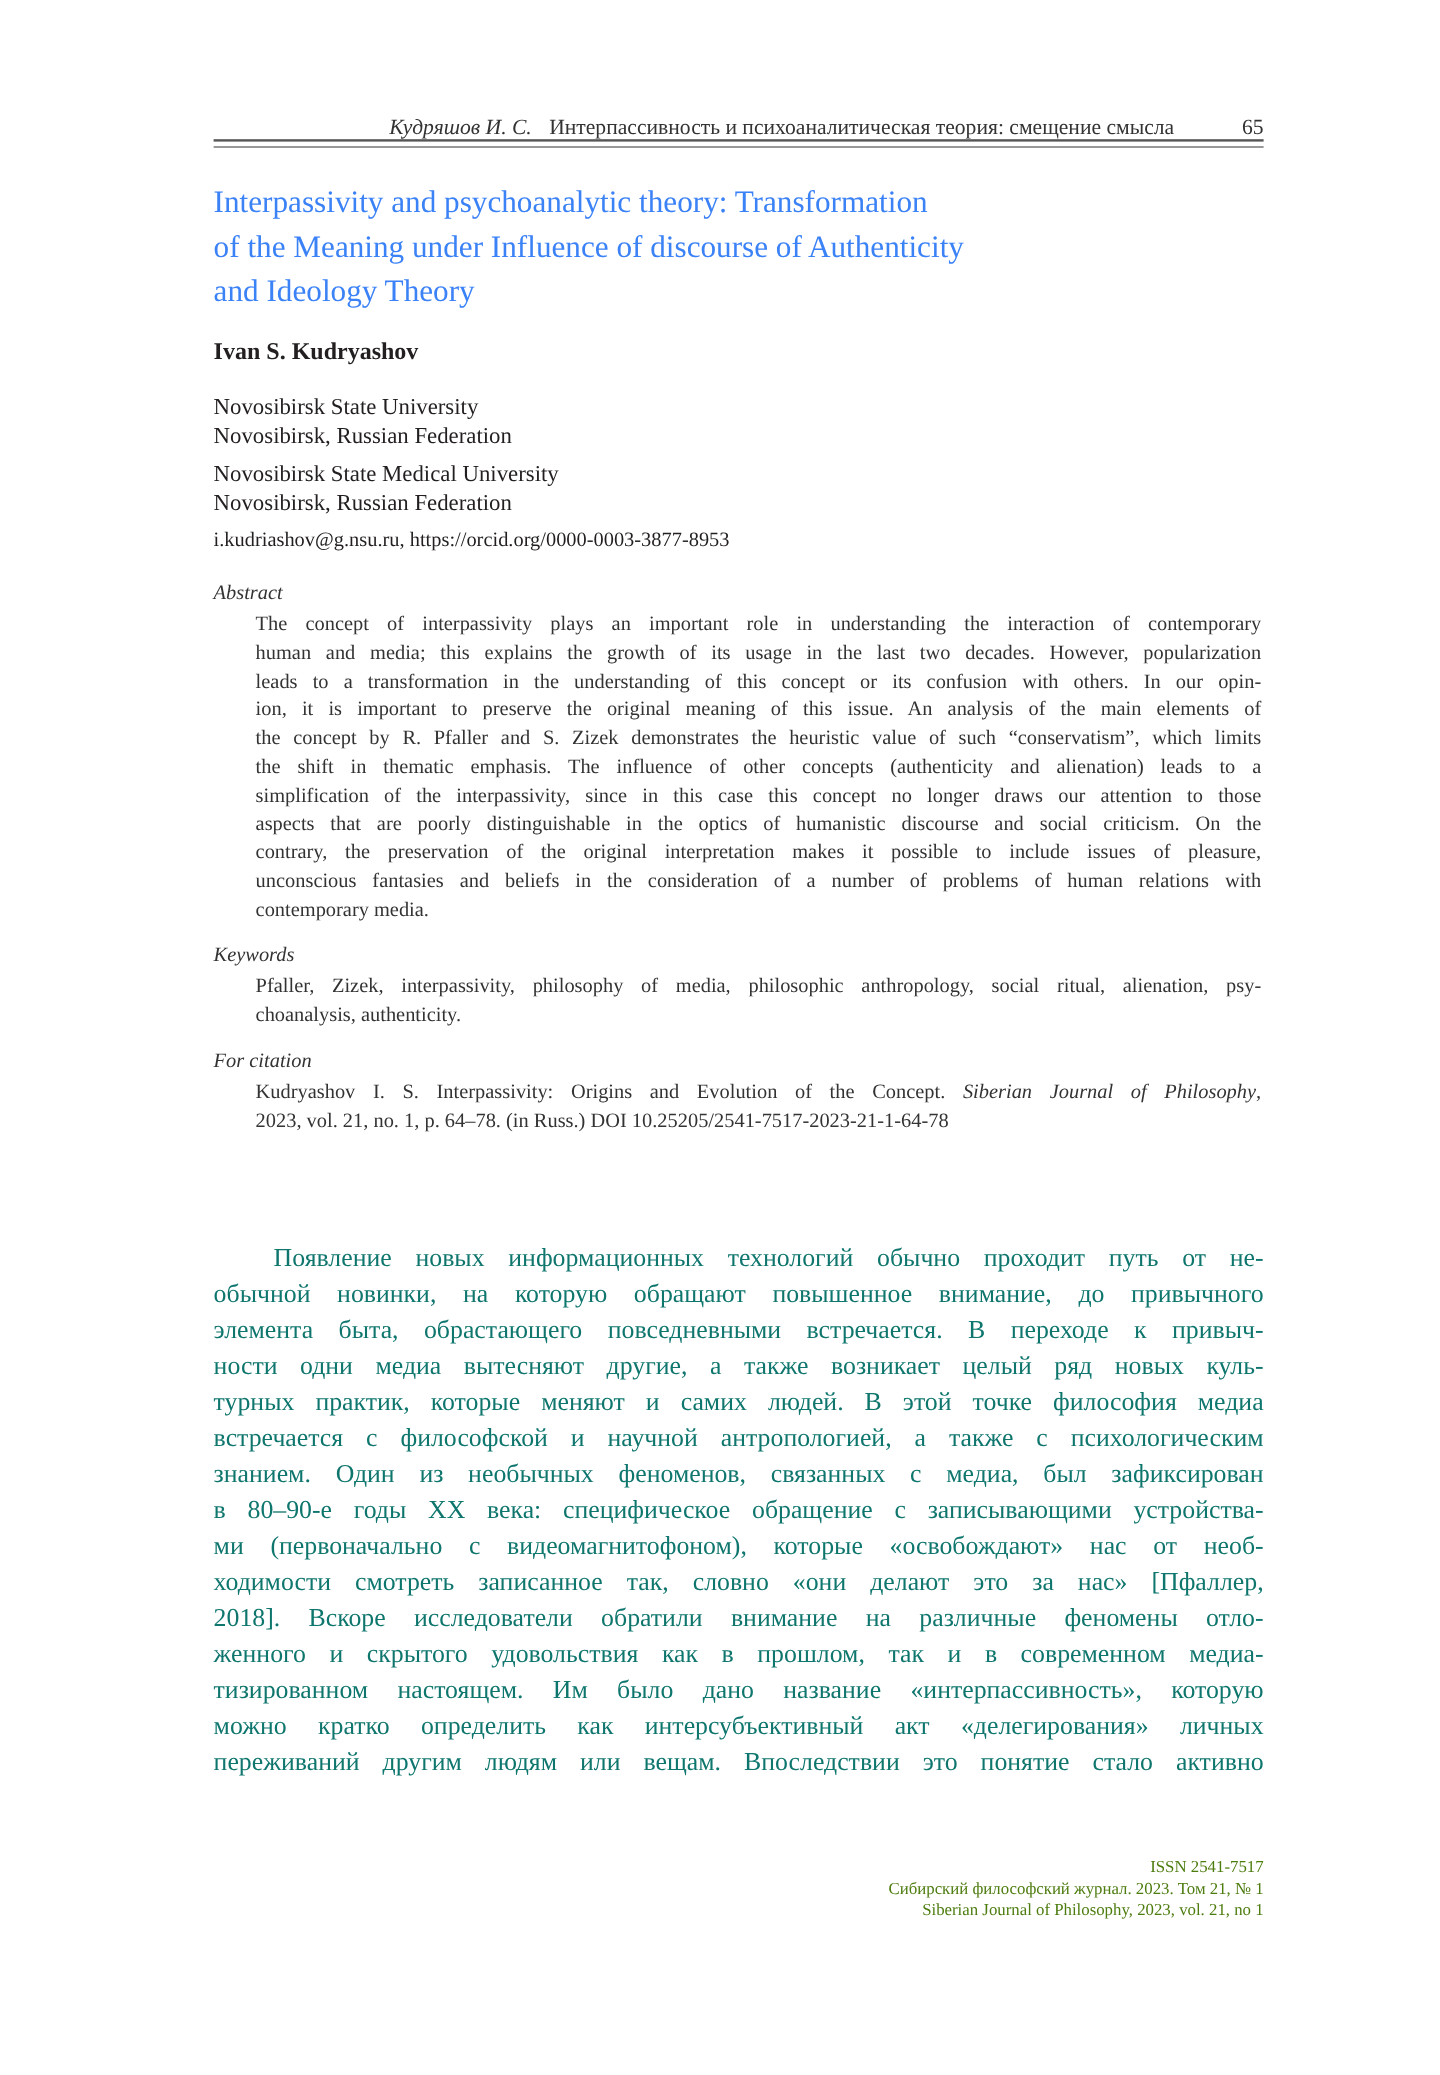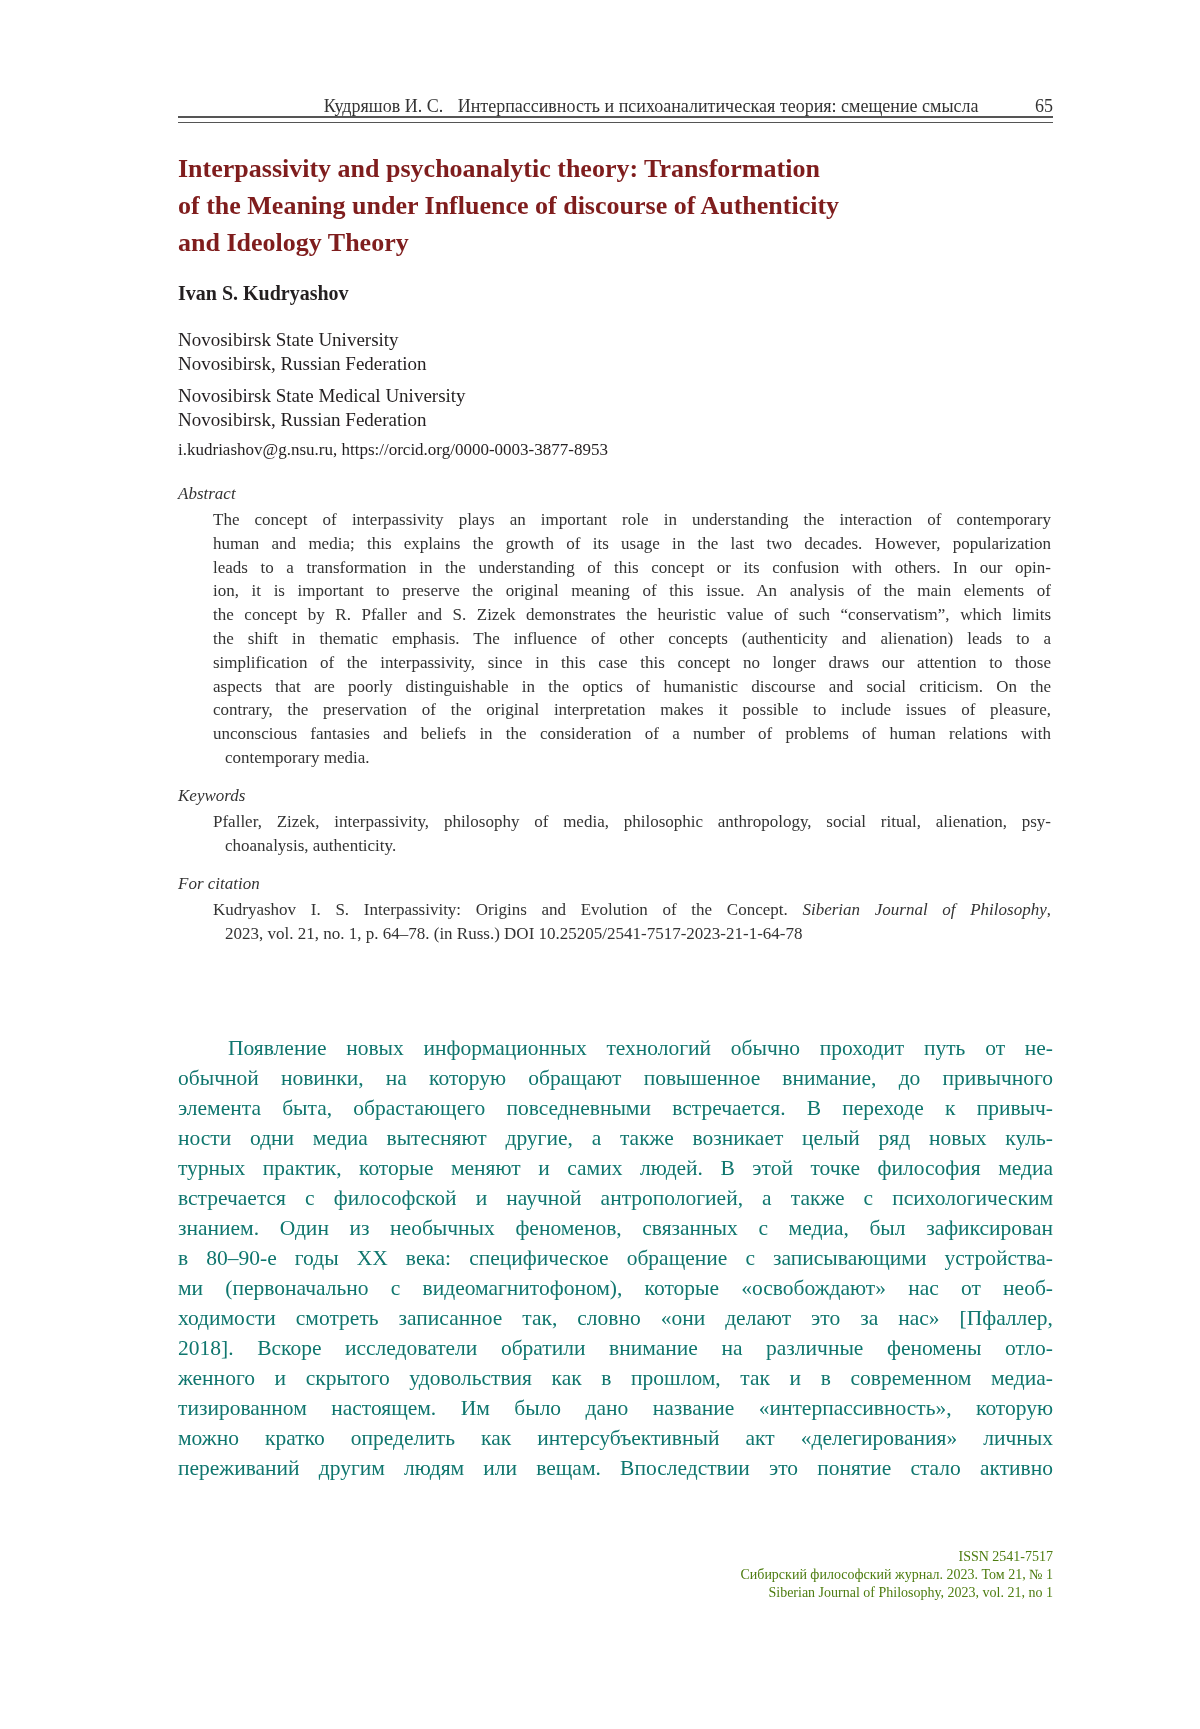--- a/index.html
+++ b/index.html
@@ -7,30 +7,30 @@
       width: 1200px; height: 1729px; position: relative; overflow: hidden;
       font-family: "Liberation Serif", "DejaVu Serif", serif; color: #231f20;
     }
     .page { position: absolute; left: 178px; top: 0; width: 875px; }
 
     .running-head {
       position: absolute; top: 96px; left: 0; width: 875px;
       font-size: 18px; color: #333; text-align: right;
       white-space: nowrap;
     }
-    .running-head .author { margin-right: 10px; }
+    .running-head .author { font-style: italic; margin-right: 10px; }
     .running-head .page-num { display: inline-block; width: 70px; text-align: right; }
     .head-rule {
       position: absolute; top: 116px; left: 0; width: 875px; height: 4px;
       border-top: 2px solid #555; border-bottom: 1px solid #555;
     }
 
     .title {
       position: absolute; top: 150px; left: 0; width: 800px;
-      font-size: 26px; font-weight: bold; line-height: 37px; color: #7f1d1d;
+      font-size: 26px; font-weight: normal; line-height: 37px; color: #3b82f6;
     }
     .title div { white-space: nowrap; }
 
     .author-name {
       position: absolute; top: 282px; left: 0;
       font-size: 20px; font-weight: bold; color: #231f20;
     }
 
     .affil { position: absolute; left: 0; font-size: 19px; line-height: 24px; color: #231f20; }
     .affil-1 { top: 328px; }
@@ -38,21 +38,21 @@
     .contact { position: absolute; left: 0; top: 440px; font-size: 17px; color: #231f20; }
 
     .section-label {
       position: absolute; left: 0; font-size: 17px; font-style: italic; color: #333;
     }
     .section-body {
       position: absolute; left: 35px; width: 838px;
       font-size: 17px; line-height: 23.8px; color: #333; text-align: justify;
     }
     .section-body div { white-space: nowrap; text-align-last: justify; }
-    .section-body div.last { text-align-last: left; margin-left: 12px; }
+    .section-body div.last { text-align-last: left; }
 
     .abstract-label { top: 484px; }
     .abstract-body { top: 508px; font-family: Liberation Serif, serif; }
     .keywords-label { top: 786px; }
     .keywords-body { top: 810px; }
     .citation-label { top: 874px; }
     .citation-body { top: 898px; }
 
     .main-text {
       position: absolute; top: 1033px; left: 0; width: 875px;

